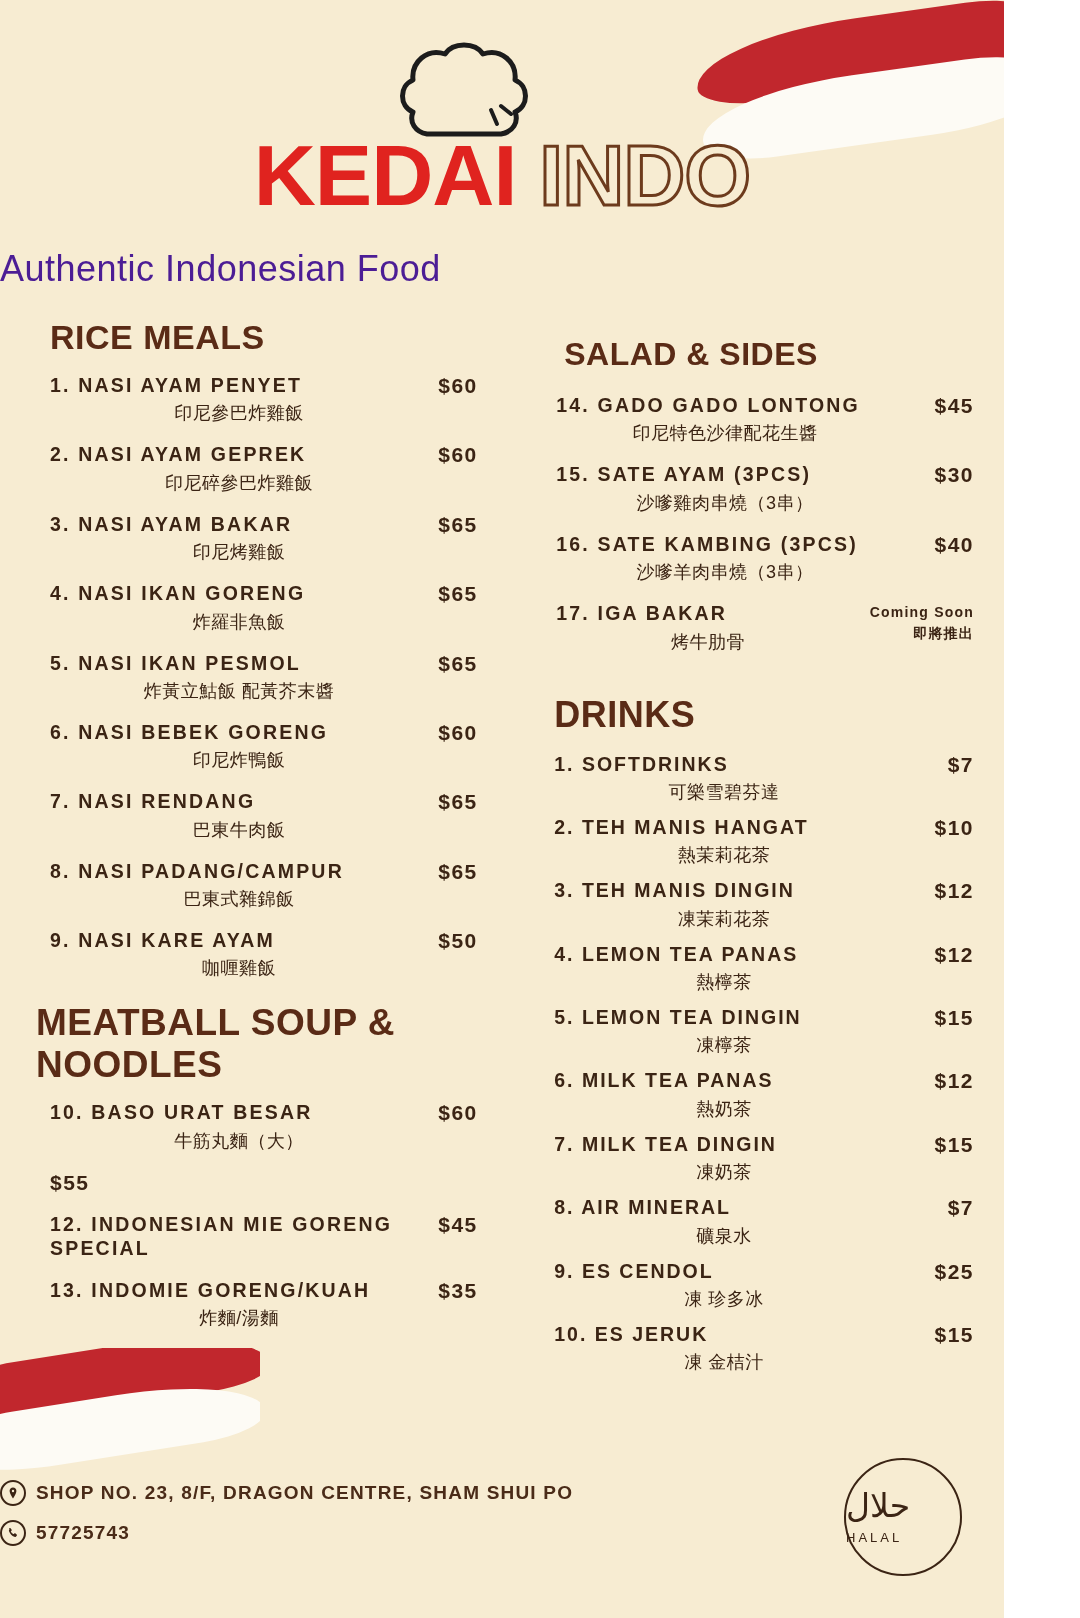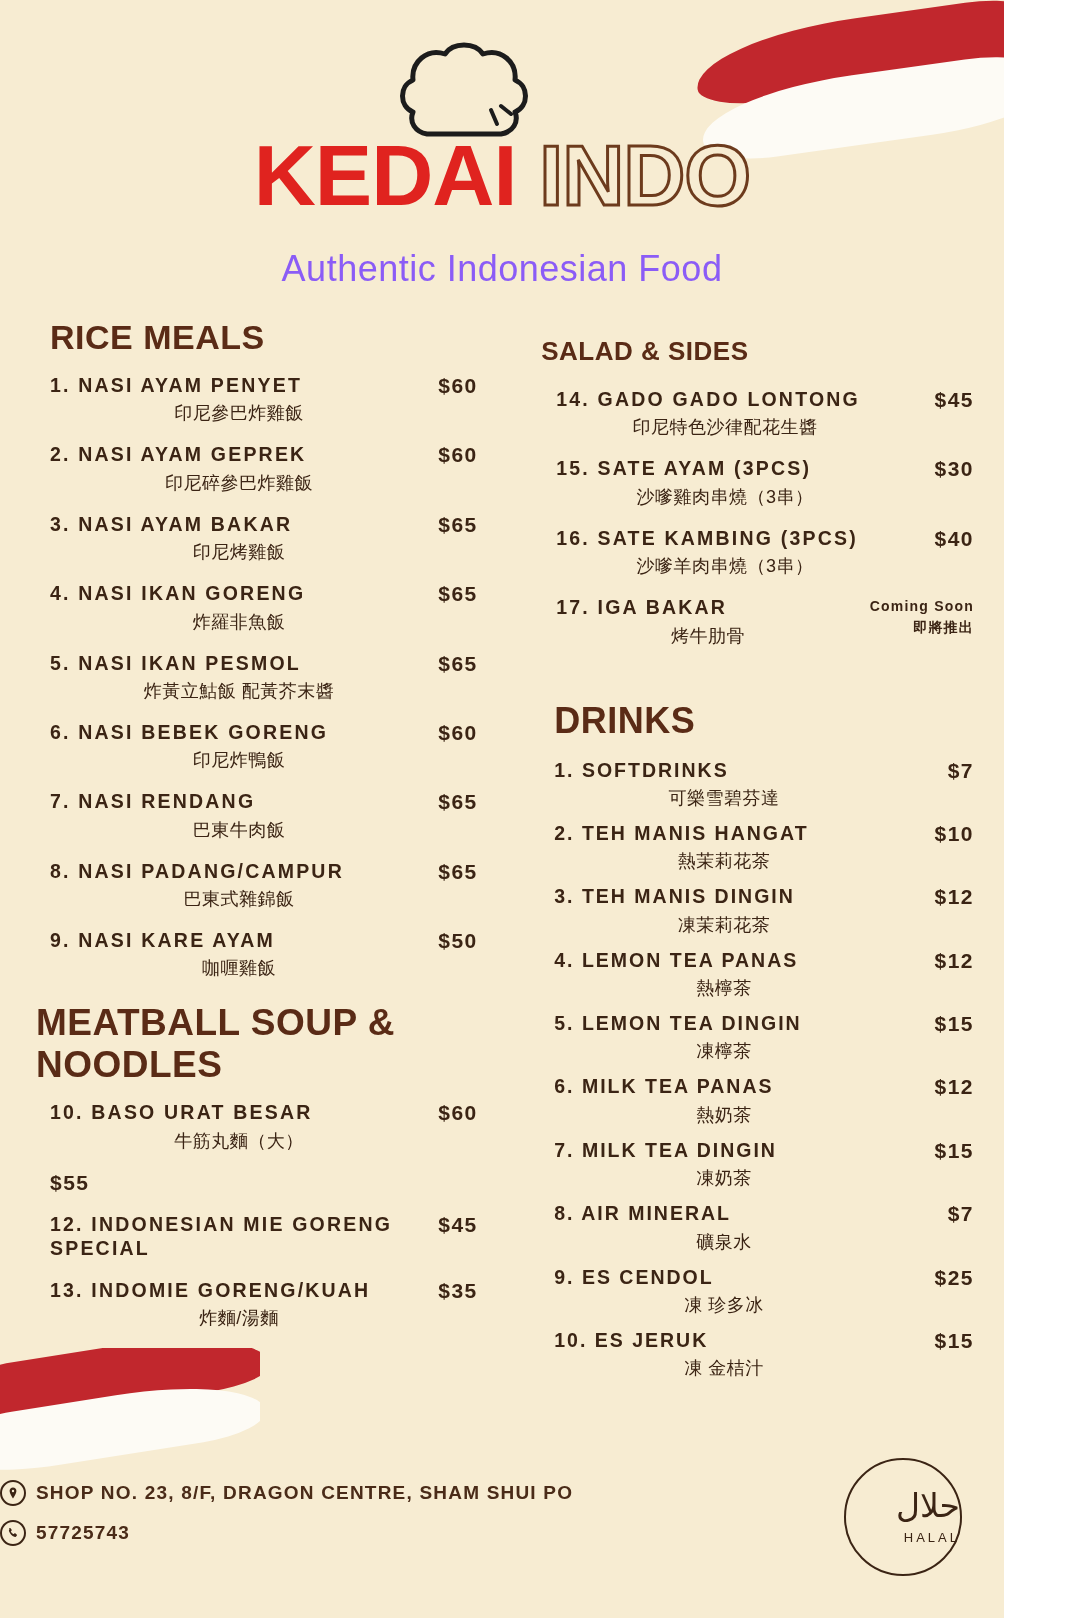--- a/index.html
+++ b/index.html
@@ -72,44 +72,43 @@
     line-height: 1;
   }
   .brand .k { color: #e0231f; }
   .brand .i {
     color: #f7ecd2;
     -webkit-text-stroke: 3px #6d3b1d;
     text-shadow: 0 0 0 #6d3b1d;
   }
   .tagline {
     position: absolute; top: 248px; left: 0; right: 0;
-    text-align: center;
     font-size: 36px;
-    color: #8b5cf6;
+    color: #4c1d95;
     letter-spacing: 0.5px;
   }
   
   .cols {
     position: absolute;
     top: 312px; left: 0; right: 0;
     display: flex;
     padding: 0 30px 0 36px;
   }
   .col-left { width: 520px; }
   .col-right { width: 494px; padding-left: 20px; }
 
   .sec-title {
     color: #5a2b16;
     font-weight: 800;
     letter-spacing: 0.5px;
   }
   .sec-rice  { font-size: 34px; margin: 6px 0 16px 14px; }
   .sec-meat  { font-size: 37px; margin: 22px 0 14px 0px; }
-  .sec-salad { font-size: 26px; margin: 24px 0 20px 5px; }
-  .sec-drinks{ font-size: 36px; margin: 52px 0 16px 18px; }
+  .sec-salad { font-size: 32px; margin: 24px 0 20px 28px; }
+  .sec-drinks{ font-size: 36px; margin: 40px 0 16px 18px; }
 
   .item {
     display: flex;
     align-items: flex-start;
     margin-bottom: 17px;
     padding-left: 14px;
   }
   .item .txt { flex: 1 1 auto; padding-right: 10px; }
   .item .en {
     font-size: 19.5px;
@@ -176,21 +175,21 @@
     justify-content: center;
   }
   .halal {
     position: absolute;
     right: 42px; bottom: 42px;
     width: 118px; height: 118px;
     border: 2.5px solid #3b2414;
     border-radius: 50%;
     display: flex;
     flex-direction: column;
-    align-items: flex-end;
+    align-items: flex-start;
     justify-content: center;
     color: #3b2414;
   }
   .halal .ar { font-size: 33px; line-height: 1; }
   .halal .en { font-size: 13px; letter-spacing: 3px; margin-top: 8px; }
 </style>
 </head>
 <body>
 
 <div id="menu">

